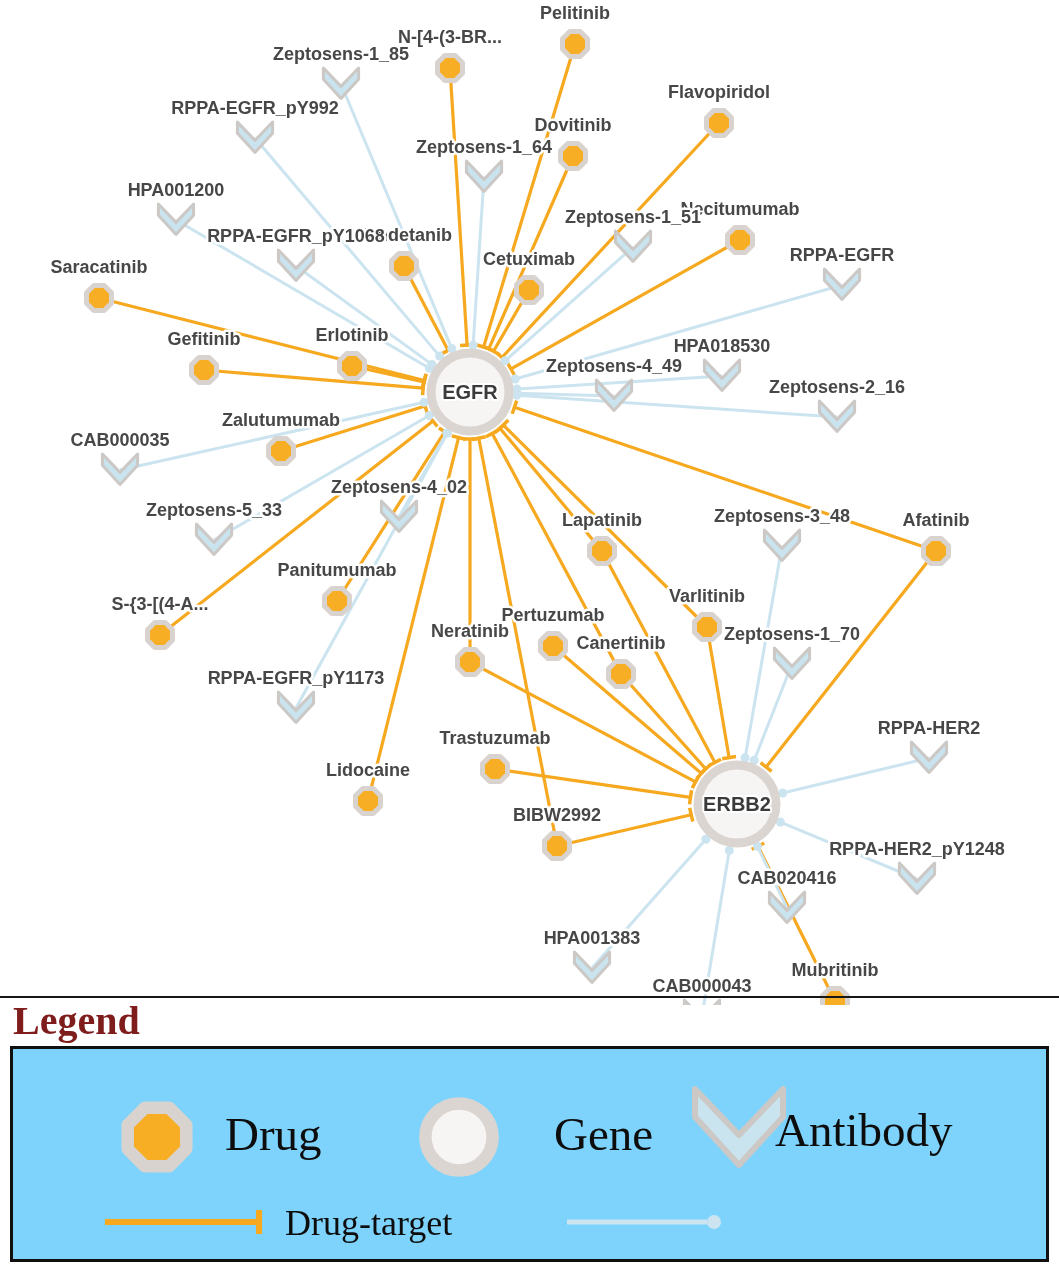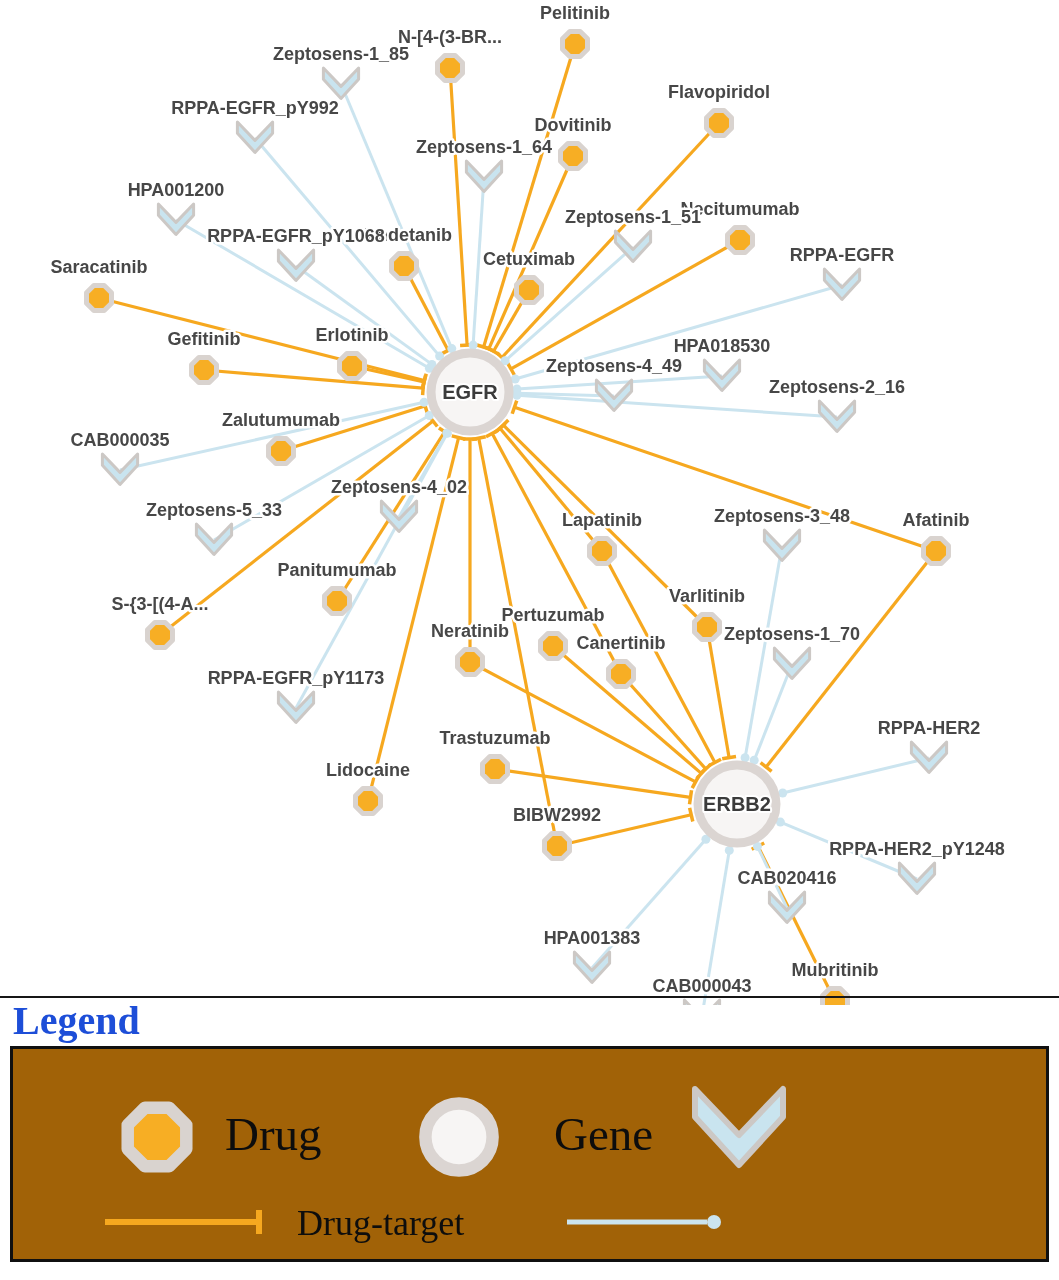--- a/index.html
+++ b/index.html
@@ -5,36 +5,36 @@
   html,body{margin:0;padding:0;background:#ffffff;}
   #figure{position:relative;width:1059px;height:1280px;background:#ffffff;overflow:hidden;
           font-family:"Liberation Sans",sans-serif;}
   #net{position:absolute;left:0;top:0;width:1059px;height:1005px;}
   .lbl{font-family:"Liberation Sans",sans-serif;font-weight:700;font-size:18px;fill:#474747;
        stroke:#ffffff;stroke-width:5px;paint-order:stroke;stroke-linejoin:round;text-anchor:middle;}
   .glbl{font-family:"Liberation Sans",sans-serif;font-weight:700;font-size:20px;fill:#3b3b3b;
        stroke:#ffffff;stroke-width:4px;paint-order:stroke;stroke-linejoin:round;text-anchor:middle;}
   .legend-topline{position:absolute;left:0;top:996px;width:1059px;height:2px;background:#161616;}
   .legend-title{position:absolute;left:13px;top:1000px;font-family:"Liberation Serif",serif;
-       font-weight:700;font-size:40px;color:#1d4ed8;line-height:1.05;}
+       font-weight:700;font-size:40px;color:#7f1d1d;line-height:1.05;}
   .legend-box{position:absolute;left:10px;top:1046px;width:1033px;height:210px;
-       border:3px solid #101010;background:#a16207;}
+       border:3px solid #101010;background:#7dd3fc;}
   .lg-icon{position:absolute;}
   #lg-drug-icon{left:96px;top:40px;width:96px;height:96px;}
   #lg-gene-icon{left:398px;top:40px;width:96px;height:96px;}
   #lg-ab-icon{left:676px;top:36px;width:100px;height:100px;}
   .lg-big{position:absolute;font-family:"Liberation Serif",serif;font-size:47px;color:#0d0d0d;line-height:1;}
   #lg-drug-label{left:212px;top:62px;}
   #lg-gene-label{left:505px;top:62px;margin-left:36px;}
   #lg-ab-label{left:762px;top:58px;}
   .lg-edge{position:absolute;}
   #lg-drug-edge{left:86px;top:158px;width:180px;height:30px;}
   #lg-ab-edge{left:548px;top:158px;width:165px;height:30px;}
   .lg-small{position:absolute;font-family:"Liberation Serif",serif;font-size:36px;color:#0d0d0d;line-height:1;}
-  #lg-drug-edge-label{left:272px;top:156px;margin-left:12px;}
+  #lg-drug-edge-label{left:272px;top:156px;}
   #lg-ab-edge-label{left:716px;top:156px;}
 </style>
 </head>
 <body>
 
 <div id="figure">
 
   <svg id="net" viewBox="0 0 1059 1005">
       <g>
         <line x1="575" y1="44" x2="483.6" y2="347.0" stroke="#F6A81F" stroke-width="3.2"></line>
@@ -246,20 +246,21 @@
     <span id="lg-drug-label" class="lg-big">Drug</span>
 
     <svg id="lg-gene-icon" class="lg-icon" viewBox="0 0 100 100">
         <circle cx="50" cy="50" r="35" fill="#F7F5F4" stroke="#DBD5D2" stroke-width="13"></circle>
       </svg>
     <span id="lg-gene-label" class="lg-big">Gene</span>
 
     <svg id="lg-ab-icon" class="lg-icon" viewBox="0 0 100 100">
         <path d="M 6 4 L 50 50 L 94 4 L 94 32 L 50 80 L 6 32 Z" fill="#C9E4EF" stroke="#CCC8C5" stroke-width="6" stroke-linejoin="round"></path>
       </svg>
+    <span id="lg-ab-label" class="lg-big">Antibody</span>
 
     <svg id="lg-drug-edge" class="lg-edge" viewBox="0 0 180 30">
         <line x1="6" y1="15" x2="160" y2="15" stroke="#F6A81F" stroke-width="6"></line>
         <line x1="160" y1="3" x2="160" y2="27" stroke="#F6A81F" stroke-width="6"></line>
       </svg>
     <span id="lg-drug-edge-label" class="lg-small">Drug-target</span>
 
     <svg id="lg-ab-edge" class="lg-edge" viewBox="0 0 165 30">
         <line x1="6" y1="15" x2="146" y2="15" stroke="#CBE4EF" stroke-width="5"></line>
         <circle cx="153" cy="15" r="7" fill="#CBE4EF"></circle>

